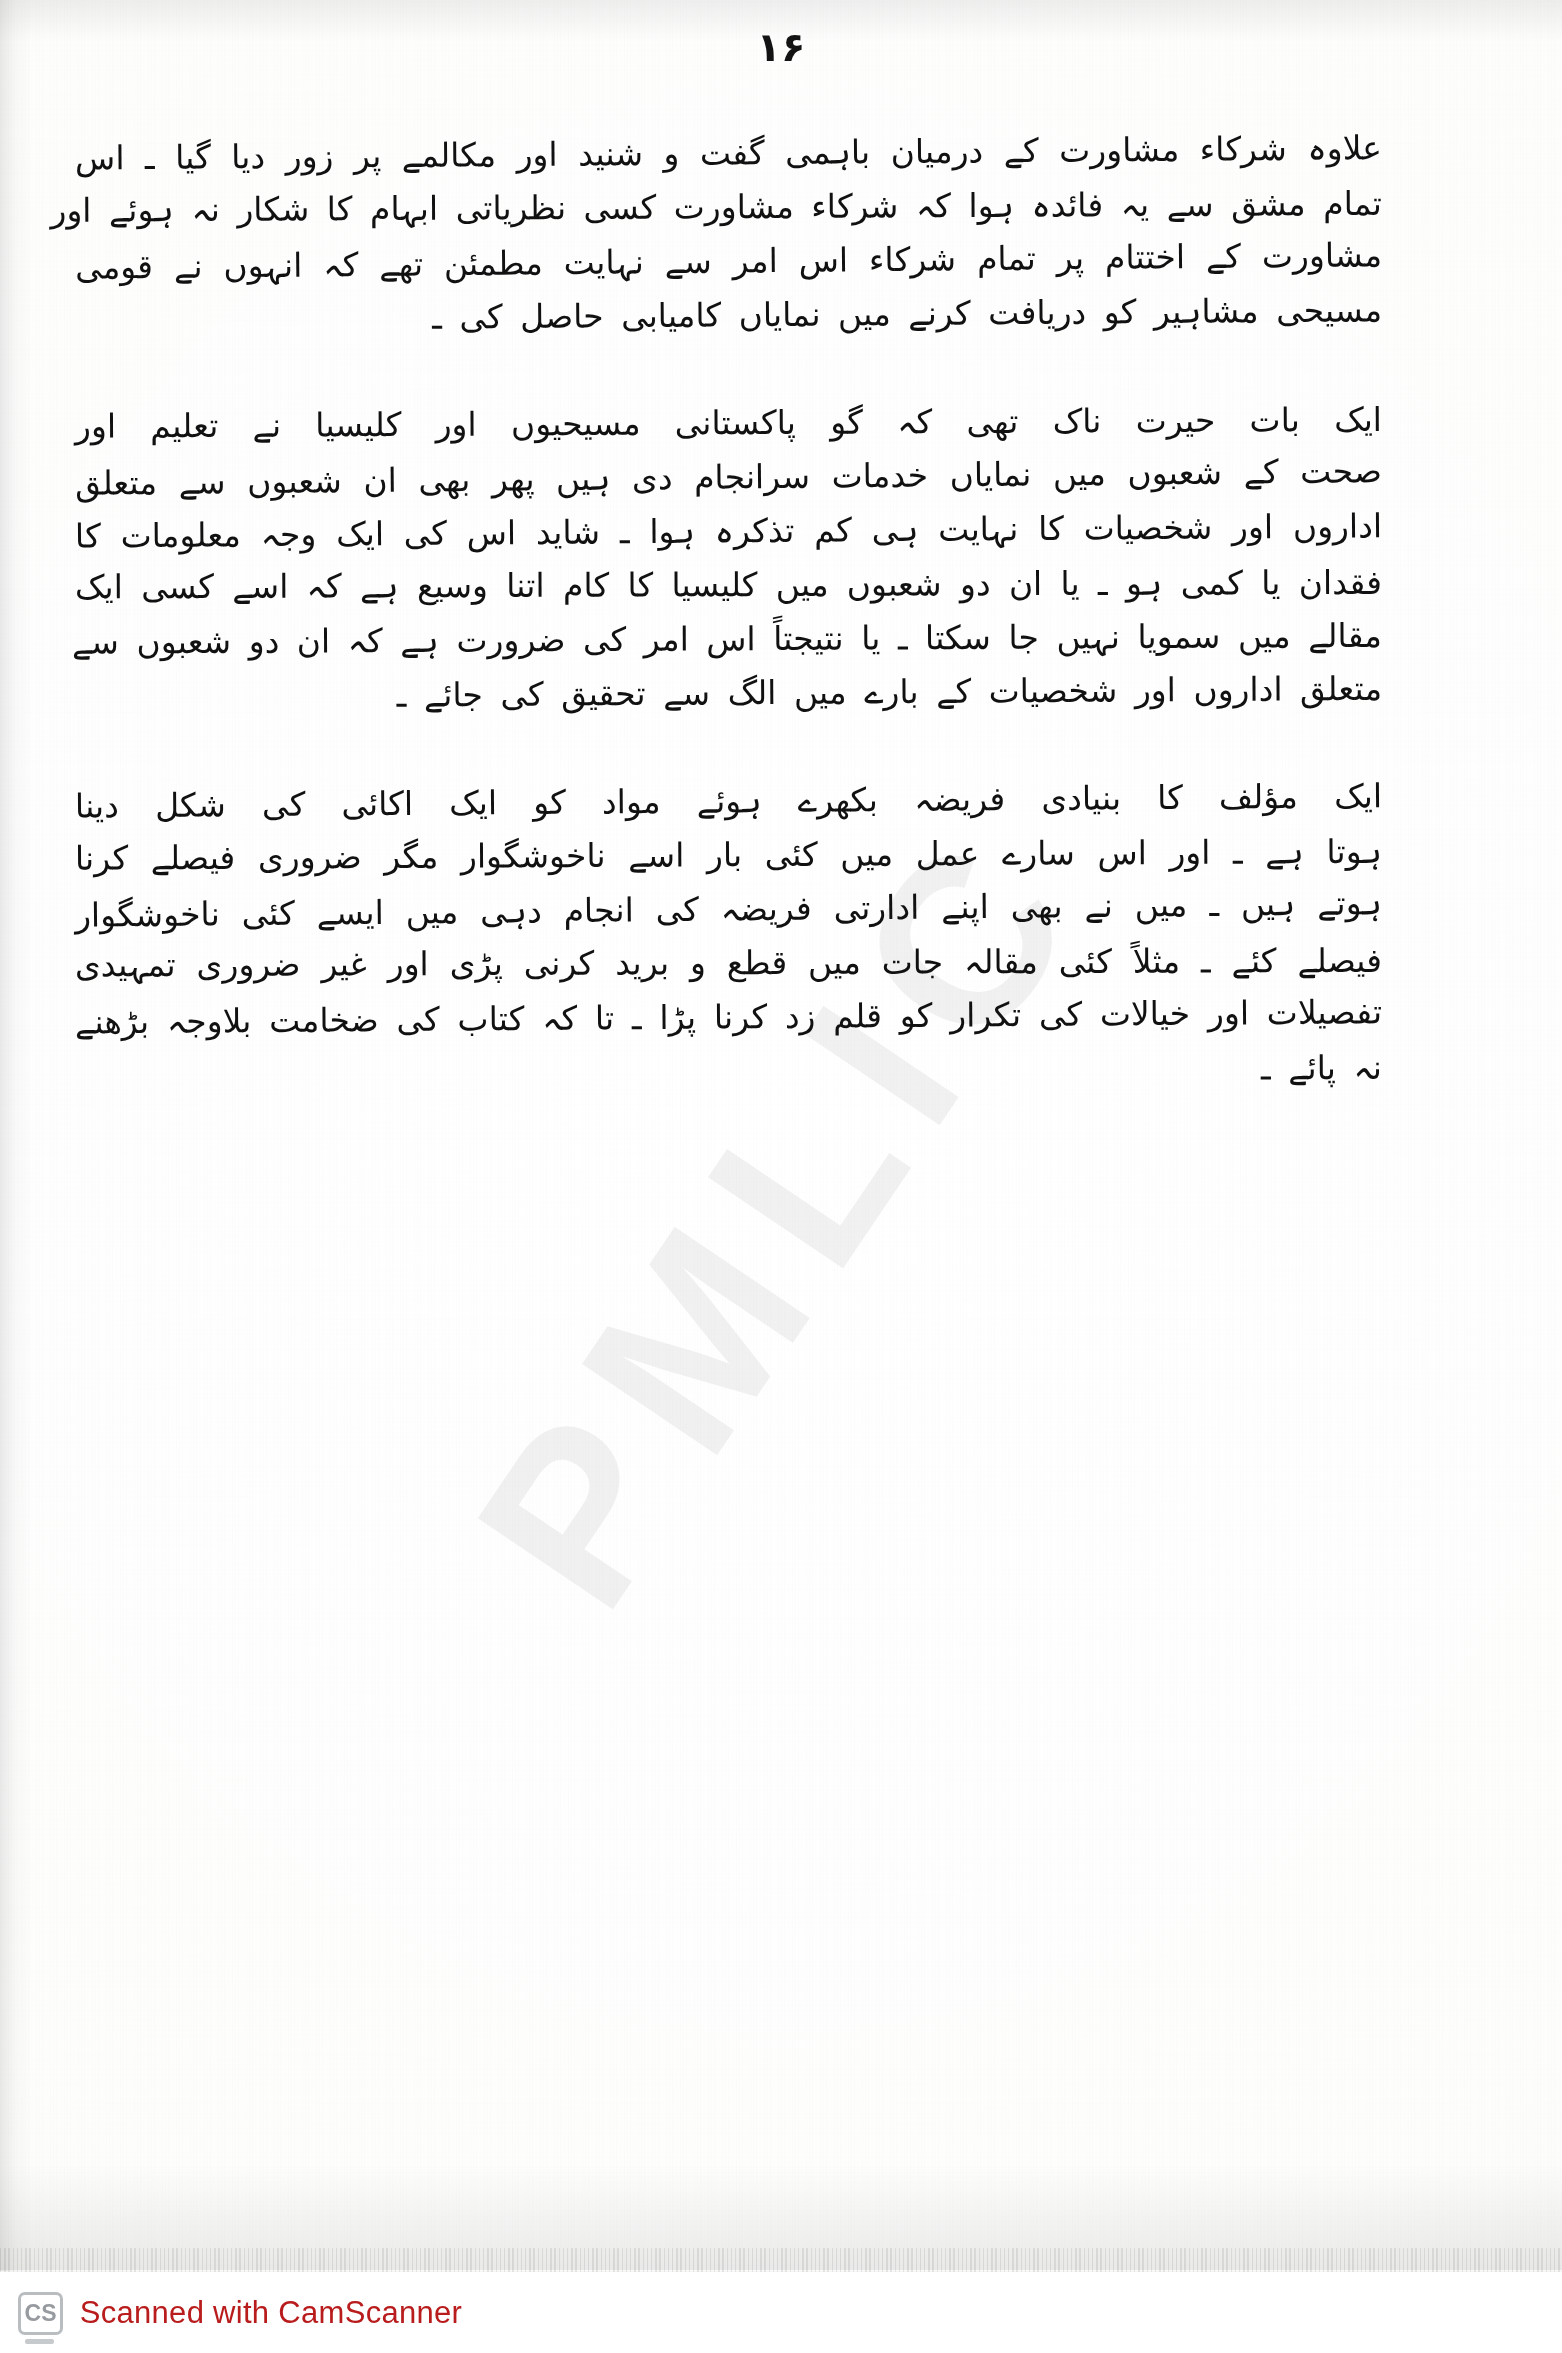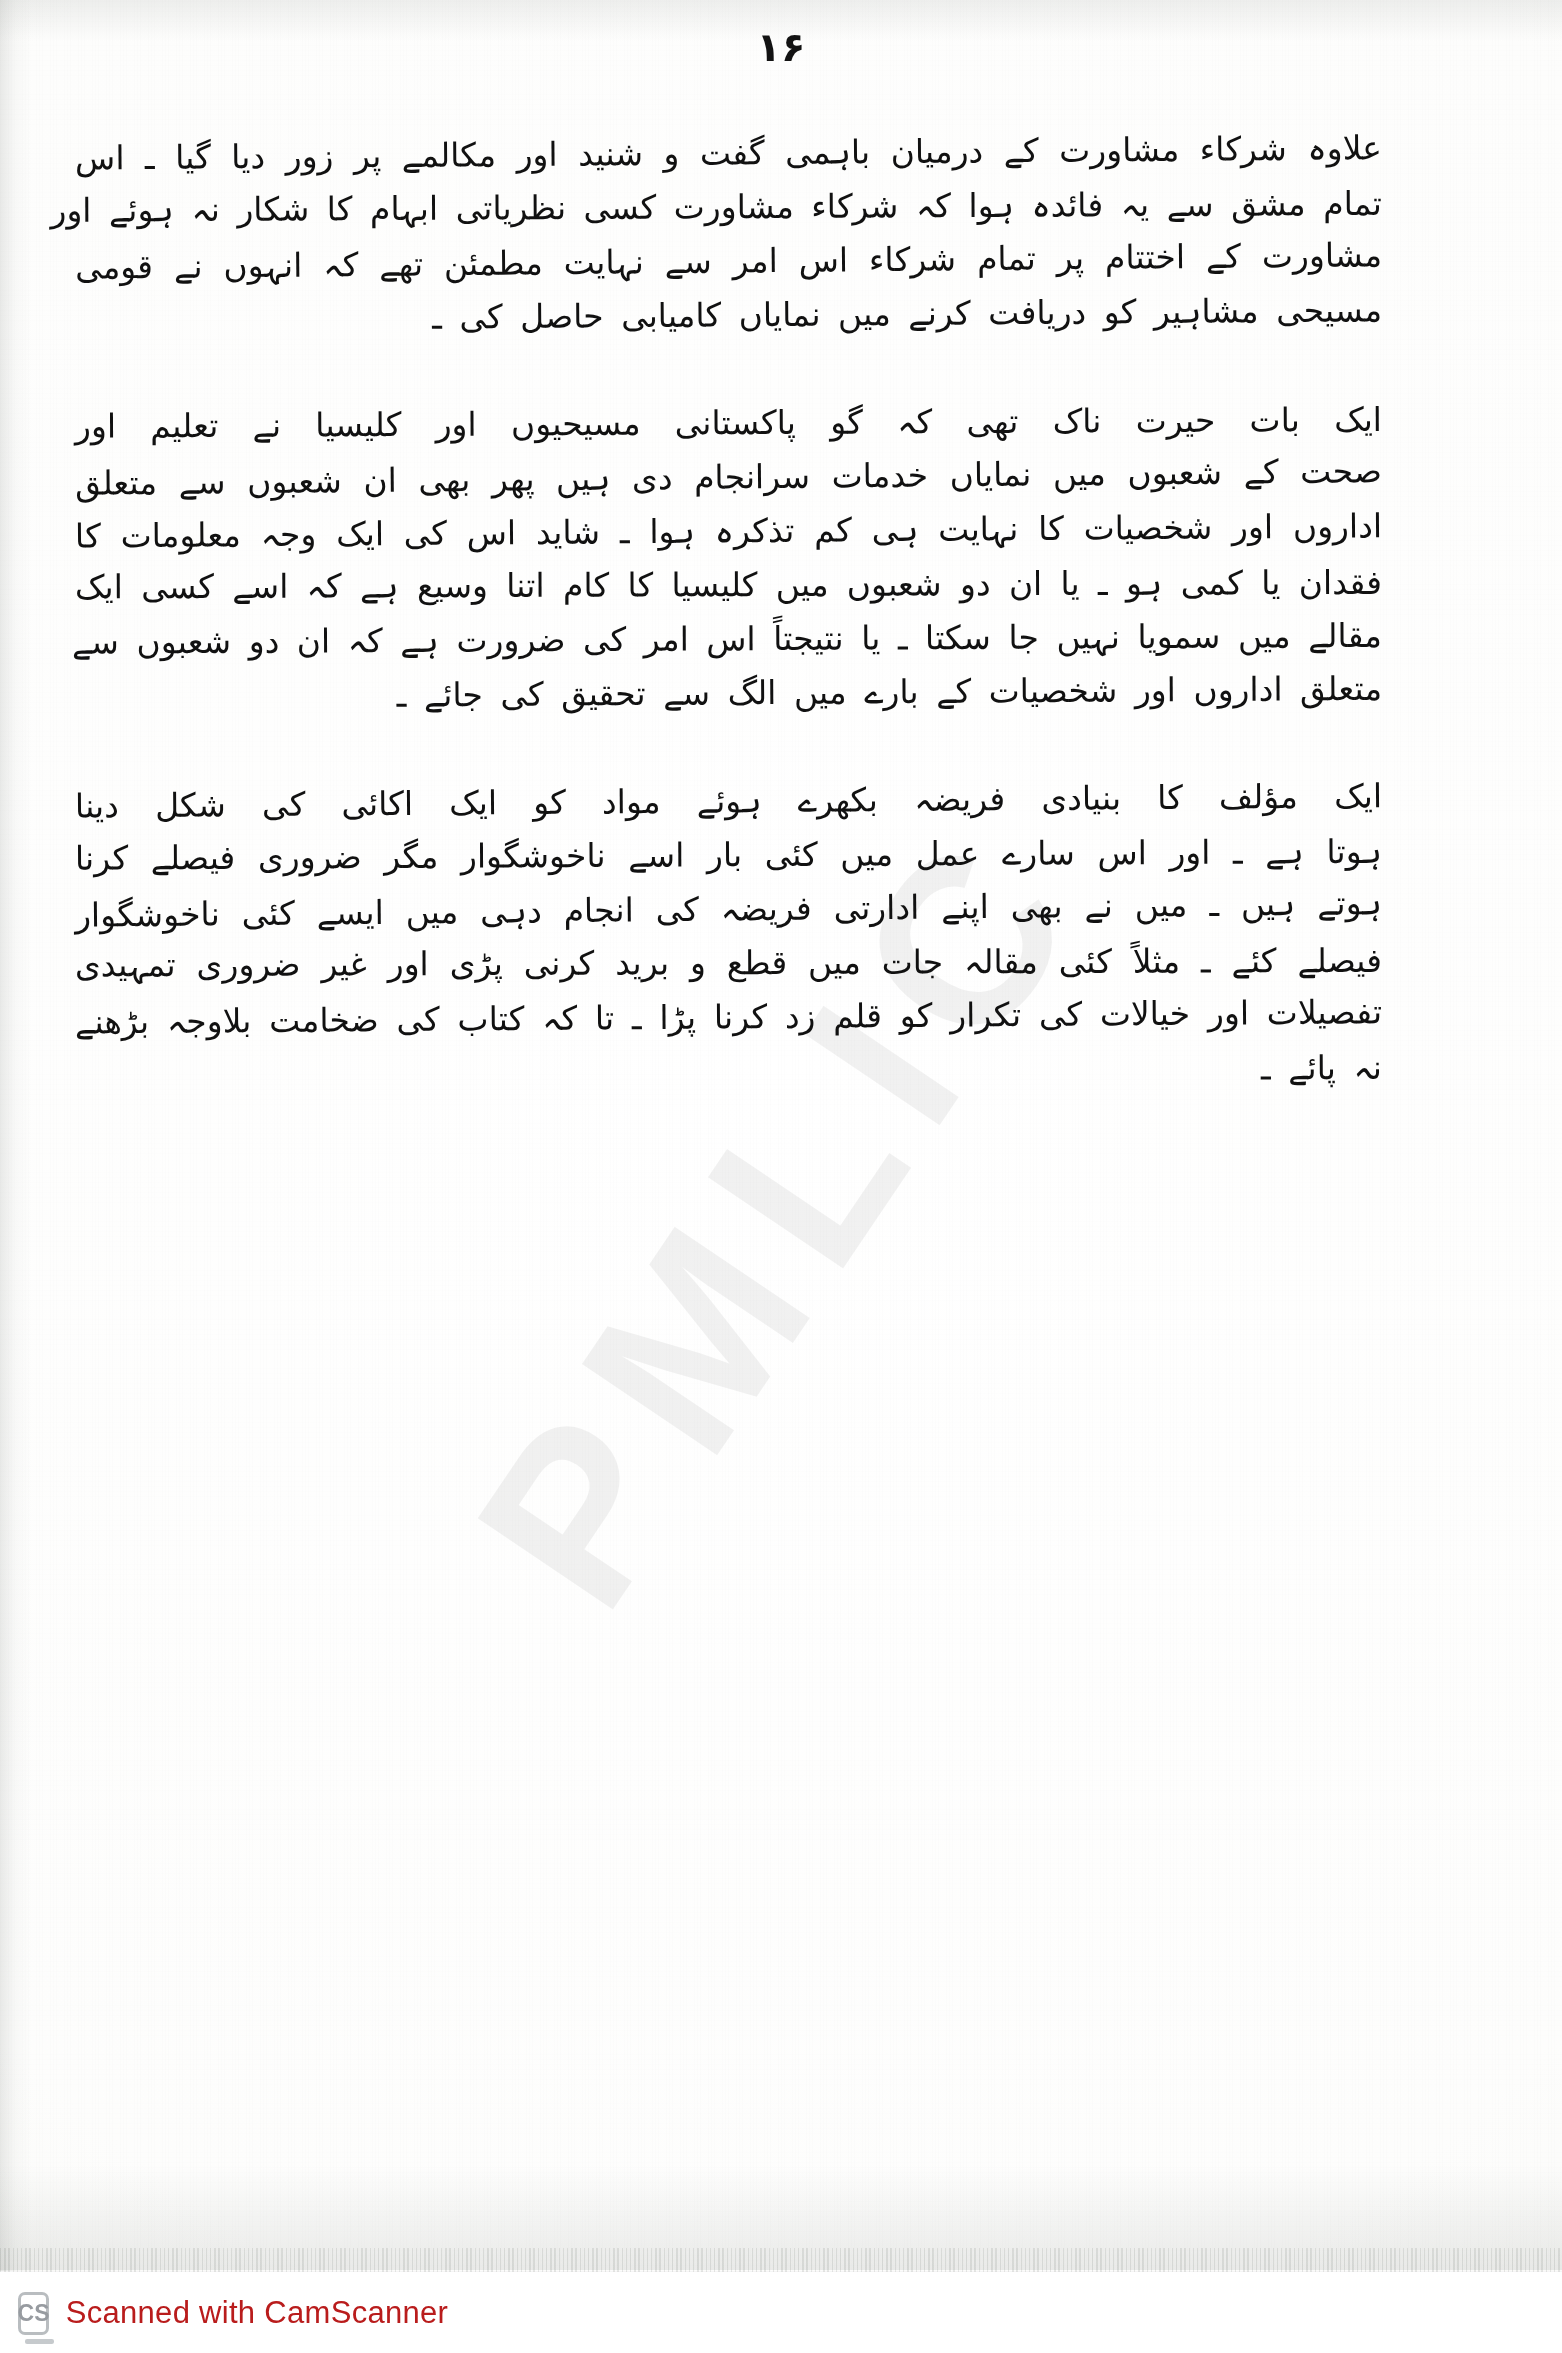--- a/index.html
+++ b/index.html
@@ -143,21 +143,21 @@
     width: 100%;
     height: 82px;
     background: #ffffff;
     display: flex;
     align-items: center;
     direction: ltr;
     border-top: 0.7px solid rgba(0,0,0,0.04);
   }
   .cs-badge {
     margin-left: 18px;
-    width: 31px;
+    width: 45px;
     height: 43px;
     border: 3.5px solid #b9bdc0;
     border-radius: 7px;
     display: flex;
     align-items: center;
     justify-content: center;
     font-family: "Liberation Sans", sans-serif;
     font-weight: 700;
     font-size: 23px;
     color: #979ba0;

